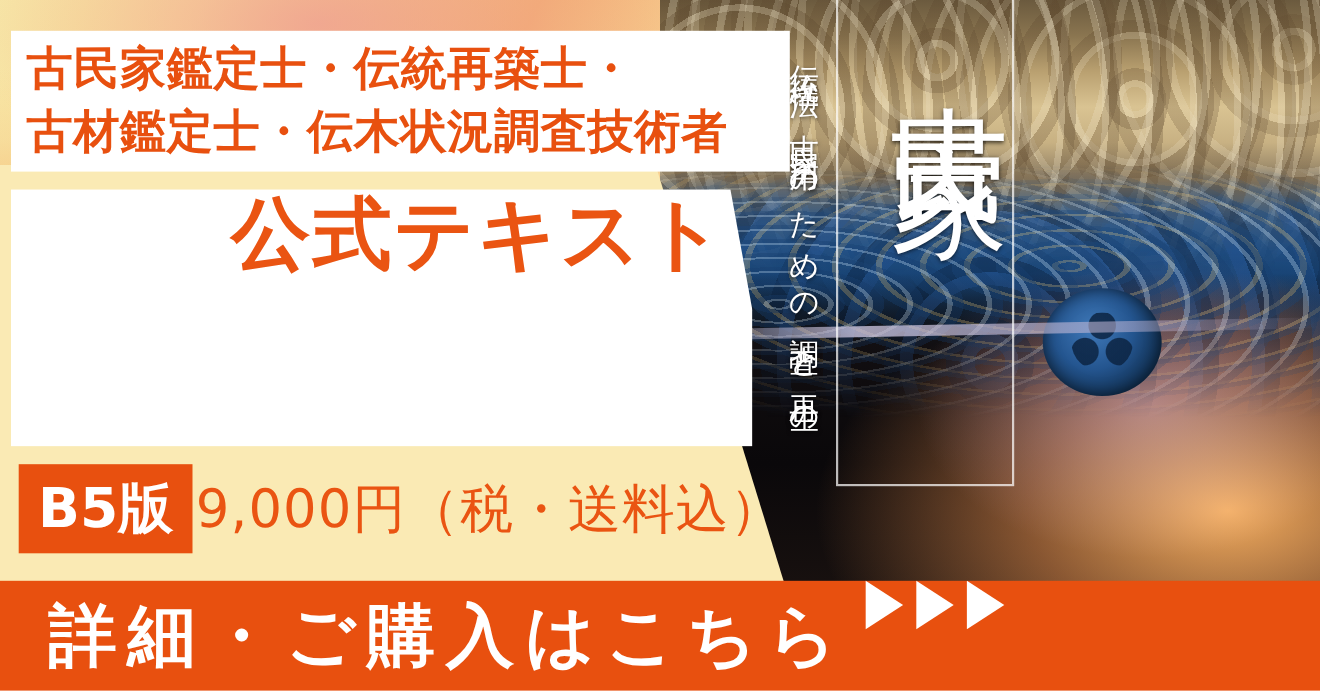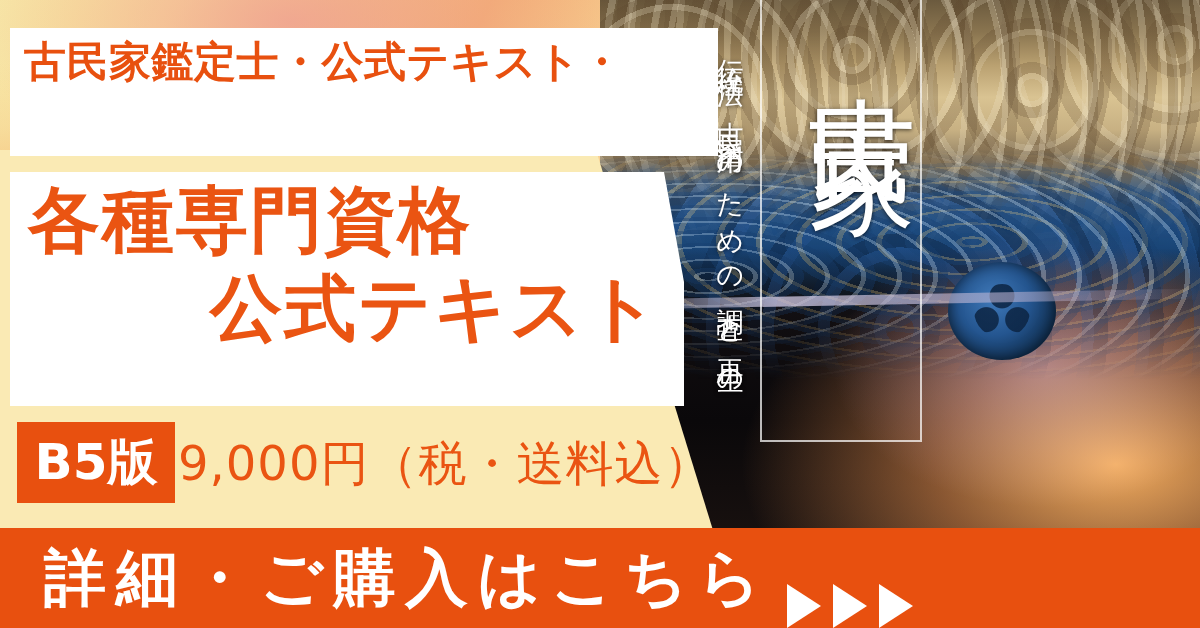--- a/index.html
+++ b/index.html
@@ -133,21 +133,21 @@
   }
   .price{
     position:absolute;left:178px;top:424px;
     color:#ea5412;font-size:48px;line-height:78px;font-weight:400;
     white-space:nowrap;letter-spacing:1px;
   }
 
   
   .cta{
     position:absolute;left:0;top:528px;width:1200px;height:100px;
-    background:#e8500f;display:flex;align-items:flex-end;
+    background:#e8500f;display:flex;align-items:flex-start;
   }
   .cta-text{
     color:#ffffff;font-weight:700;font-size:62px;line-height:100px;
     letter-spacing:10px;padding-left:44px;white-space:nowrap;
   }
   .cta-arrows{display:flex;align-items:center;gap:12px;margin-left:16px;}
   .arrow{
     width:0;height:0;border-left:34px solid #ffffff;
     border-top:22px solid transparent;border-bottom:22px solid transparent;
   }
@@ -180,25 +180,25 @@
   <div class="waves"></div>
   <div class="crest"></div>
   <div class="streak"></div>
   <div class="cover-frame"></div>
   <div class="vtext vtitle">古民家</div>
   <div class="vtext vsub">伝統構法　古民家活用のための調査と再生の</div>
 
   <div class="cream-panel"></div>
 
   <div class="panel-top">
-    <div class="cred-line">古民家鑑定士・公式テキスト・</div>
+    <div class="cred-line">古民家鑑定士・伝統再築士・</div>
+    <div class="cred-line">古材鑑定士・伝木状況調査技術者</div>
   </div>
 
   <div class="panel-head">
-    <div class="head-l1">各種専門資格</div>
     <div class="head-l2">公式テキスト</div>
   </div>
 
   <div class="badge">
     <div class="badge-text">B5版</div>
   </div>
 
   <div class="price">9,000円（税・送料込）</div>
 
   <div class="cta">

